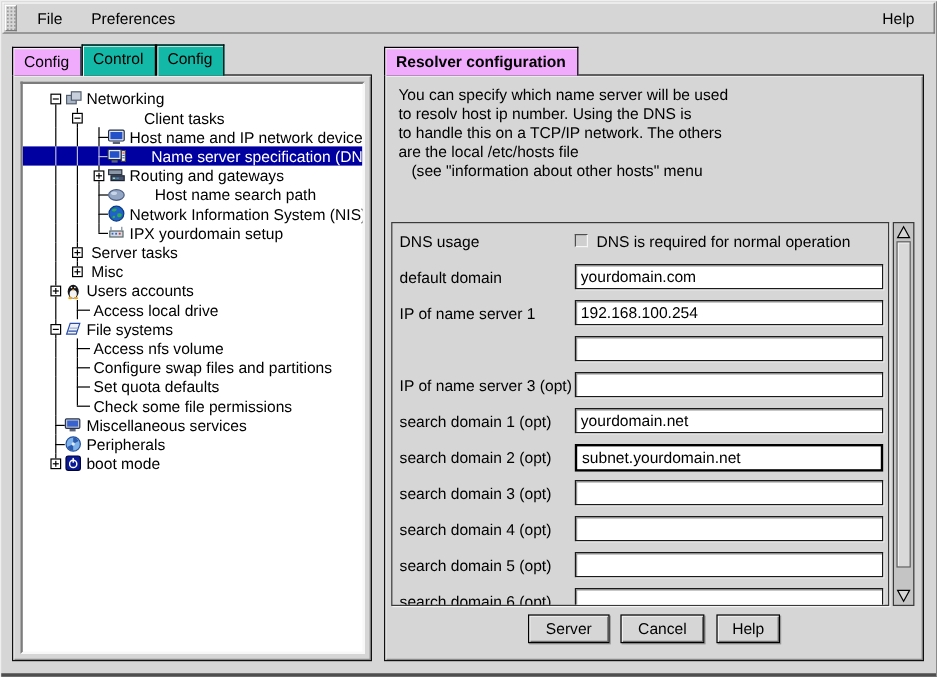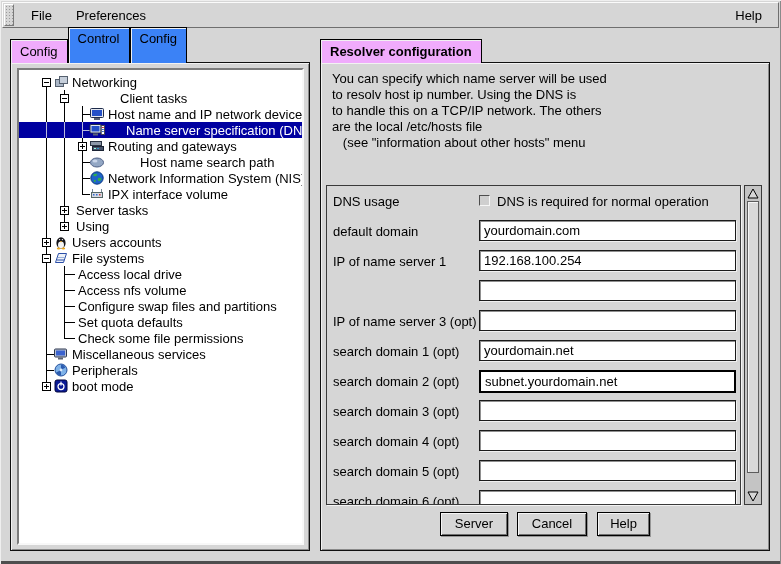--- a/index.html
+++ b/index.html
@@ -28,21 +28,21 @@
   .menu-item { padding:3px 8px; margin-left:8px; cursor:default; }
   #menu-items { display:flex; margin-left:12px; }
   #menu-help { position:absolute; right:10px; top:3px; padding:2px 6px; }
   
   .tabs { position:absolute; top:40px; display:flex; align-items:flex-end; height:23px; z-index:6; }
   #left-tabs  { left:10px; }
   #right-tabs { left:320px;font-weight:bold; }
   .tab {
     border:1px solid #000; border-bottom:none;
     box-shadow: inset 1px 1px 0 #f0f0f0;
-    padding:3px 9px 2px 9px; background:#3b82f6; height:36px; cursor:default;
+    padding:3px 9px 2px 9px; background:#14b8a6; height:26px; cursor:default;
     white-space:nowrap;
   }
   .tab.active { background:#f0abfc; height:24px; padding-top:4px; }
   
   .panel {
     position:absolute; top:62px; height:489px; background:#d6d6d6;
     border:1px solid #101010;
     box-shadow: inset 1px 1px 0 #f2f2f2, inset -1px -1px 0 #8a8a8a;
     z-index:1;
   }
@@ -215,21 +215,21 @@
         <div class="gline" style="left: 45px; top: 0px; height: 16px;"></div>
         <div class="gline" style="left: 63px; top: 0px; height: 8px;"></div>
         <div class="gline" style="left: 63px; top: 8px; height: 8px;"></div>
         <div class="hline" style="left: 63px; width: 8px;"></div>
         <span class="ticon" style="left: 70px;">
           <svg width="16" height="16">
             <ellipse cx="8" cy="8.5" rx="6.5" ry="4.5" fill="#93a7c4" stroke="#4d5f85"></ellipse>
             <ellipse cx="6" cy="7" rx="2.5" ry="1.5" fill="#c8d4e8"></ellipse>
           </svg>
         </span>
-        <div class="tlabel" style="left: 89px; margin-left: 32px;">Host name search path</div>
+        <div class="tlabel" style="left: 78px; margin-left: 32px;">Host name search path</div>
       </div>
       <div class="trow">
         <div class="gline" style="left: 27px; top: 0px; height: 16px;"></div>
         <div class="gline" style="left: 45px; top: 0px; height: 16px;"></div>
         <div class="gline" style="left: 63px; top: 0px; height: 8px;"></div>
         <div class="gline" style="left: 63px; top: 8px; height: 8px;"></div>
         <div class="hline" style="left: 63px; width: 8px;"></div>
         <span class="ticon" style="left: 70px;">
           <svg width="16" height="16">
             <circle cx="8" cy="8" r="6.2" fill="#1f63c9" stroke="#0c3a7e"></circle>
@@ -248,40 +248,40 @@
         <span class="ticon" style="left: 70px;">
           <svg width="16" height="16">
             <rect x="2.5" y="6.5" width="11" height="5" fill="#d5dae2" stroke="#566"></rect>
             <rect x="4" y="8" width="1.5" height="1.5" fill="#36c"></rect>
             <rect x="7" y="8" width="1.5" height="1.5" fill="#36c"></rect>
             <rect x="10" y="8" width="1.5" height="1.5" fill="#c33"></rect>
             <rect x="3" y="3" width="1" height="3" fill="#789"></rect>
             <rect x="12" y="3" width="1" height="3" fill="#789"></rect>
           </svg>
         </span>
-        <div class="tlabel" style="left: 89px;">IPX interface volume</div>
+        <div class="tlabel" style="left: 89px;">IPX yourdomain setup</div>
       </div>
       <div class="trow">
         <div class="gline" style="left: 27px; top: 0px; height: 16px;"></div>
         <div class="gline" style="left: 45px; top: 0px; height: 8px;"></div>
         <div class="gline" style="left: 45px; top: 8px; height: 8px;"></div>
         <div class="expbox" style="left: 41px;">
           <div class="exph"></div>
           <div class="expv"></div>
         </div>
         <div class="tlabel" style="left: 57px;">Server tasks</div>
       </div>
       <div class="trow">
         <div class="gline" style="left: 27px; top: 0px; height: 16px;"></div>
         <div class="gline" style="left: 45px; top: 0px; height: 8px;"></div>
         <div class="expbox" style="left: 41px;">
           <div class="exph"></div>
           <div class="expv"></div>
         </div>
-        <div class="tlabel" style="left: 57px;">Using</div>
+        <div class="tlabel" style="left: 57px;">Misc</div>
       </div>
       <div class="trow">
         <div class="gline" style="left: 27px; top: 0px; height: 8px;"></div>
         <div class="gline" style="left: 27px; top: 8px; height: 8px;"></div>
         <div class="expbox" style="left: 23px;">
           <div class="exph"></div>
           <div class="expv"></div>
         </div>
         <span class="ticon" style="left: 34px;">
           <svg width="16" height="16">
@@ -290,40 +290,40 @@
             <circle cx="6.6" cy="5.6" r="0.7" fill="#fff"></circle>
             <circle cx="9.4" cy="5.6" r="0.7" fill="#fff"></circle>
             <polygon points="7,7 9,7 8,8.4" fill="#f0a818"></polygon>
             <ellipse cx="5.6" cy="14.4" rx="1.8" ry="1" fill="#f0a818"></ellipse>
             <ellipse cx="10.4" cy="14.4" rx="1.8" ry="1" fill="#f0a818"></ellipse>
           </svg>
         </span>
         <div class="tlabel" style="left: 53px;">Users accounts</div>
       </div>
       <div class="trow">
+        <div class="gline" style="left: 27px; top: 0px; height: 16px;"></div>
+        <div class="gline" style="left: 45px; top: 0px; height: 8px;"></div>
+        <div class="gline" style="left: 45px; top: 8px; height: 8px;"></div>
+        <div class="hline" style="left: 45px; width: 11px;"></div>
+        <div class="tlabel" style="left: 59px;">Access local drive</div>
+      </div>
+      <div class="trow">
         <div class="gline" style="left: 27px; top: 0px; height: 8px;"></div>
         <div class="gline" style="left: 27px; top: 8px; height: 8px;"></div>
         <div class="expbox" style="left: 23px;">
           <div class="exph"></div>
         </div>
         <span class="ticon" style="left: 34px;">
           <svg width="16" height="16">
             <path d="M2.5 12.5 L5.5 3.5 L13.5 3.5 L10.5 12.5 Z" fill="#eef2f8" stroke="#2b4ea8"></path>
             <path d="M4 10 L11 10" stroke="#2b4ea8"></path>
             <path d="M5 7.5 L12 7.5" stroke="#9ab0d8"></path>
           </svg>
         </span>
         <div class="tlabel" style="left: 53px;">File systems</div>
-      </div>
-      <div class="trow">
-        <div class="gline" style="left: 27px; top: 0px; height: 16px;"></div>
-        <div class="gline" style="left: 45px; top: 0px; height: 8px;"></div>
-        <div class="gline" style="left: 45px; top: 8px; height: 8px;"></div>
-        <div class="hline" style="left: 45px; width: 11px;"></div>
-        <div class="tlabel" style="left: 59px;">Access local drive</div>
       </div>
       <div class="trow">
         <div class="gline" style="left: 27px; top: 0px; height: 16px;"></div>
         <div class="gline" style="left: 45px; top: 0px; height: 8px;"></div>
         <div class="gline" style="left: 45px; top: 8px; height: 8px;"></div>
         <div class="hline" style="left: 45px; width: 11px;"></div>
         <div class="tlabel" style="left: 59px;">Access nfs volume</div>
       </div>
       <div class="trow">
         <div class="gline" style="left: 27px; top: 0px; height: 16px;"></div>

